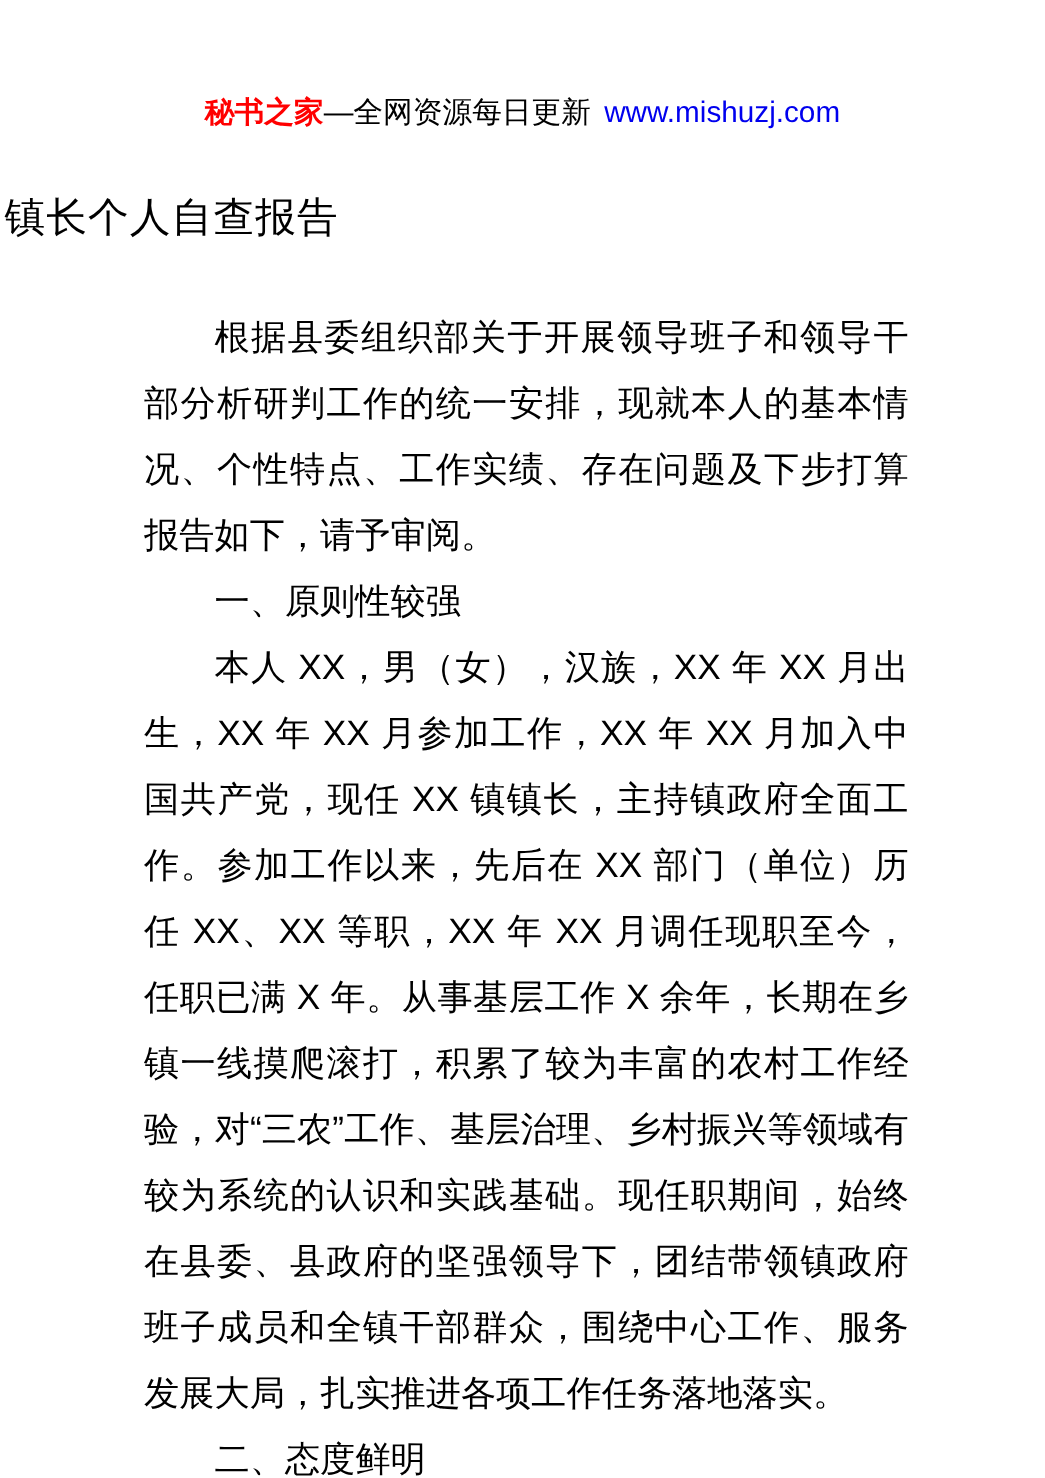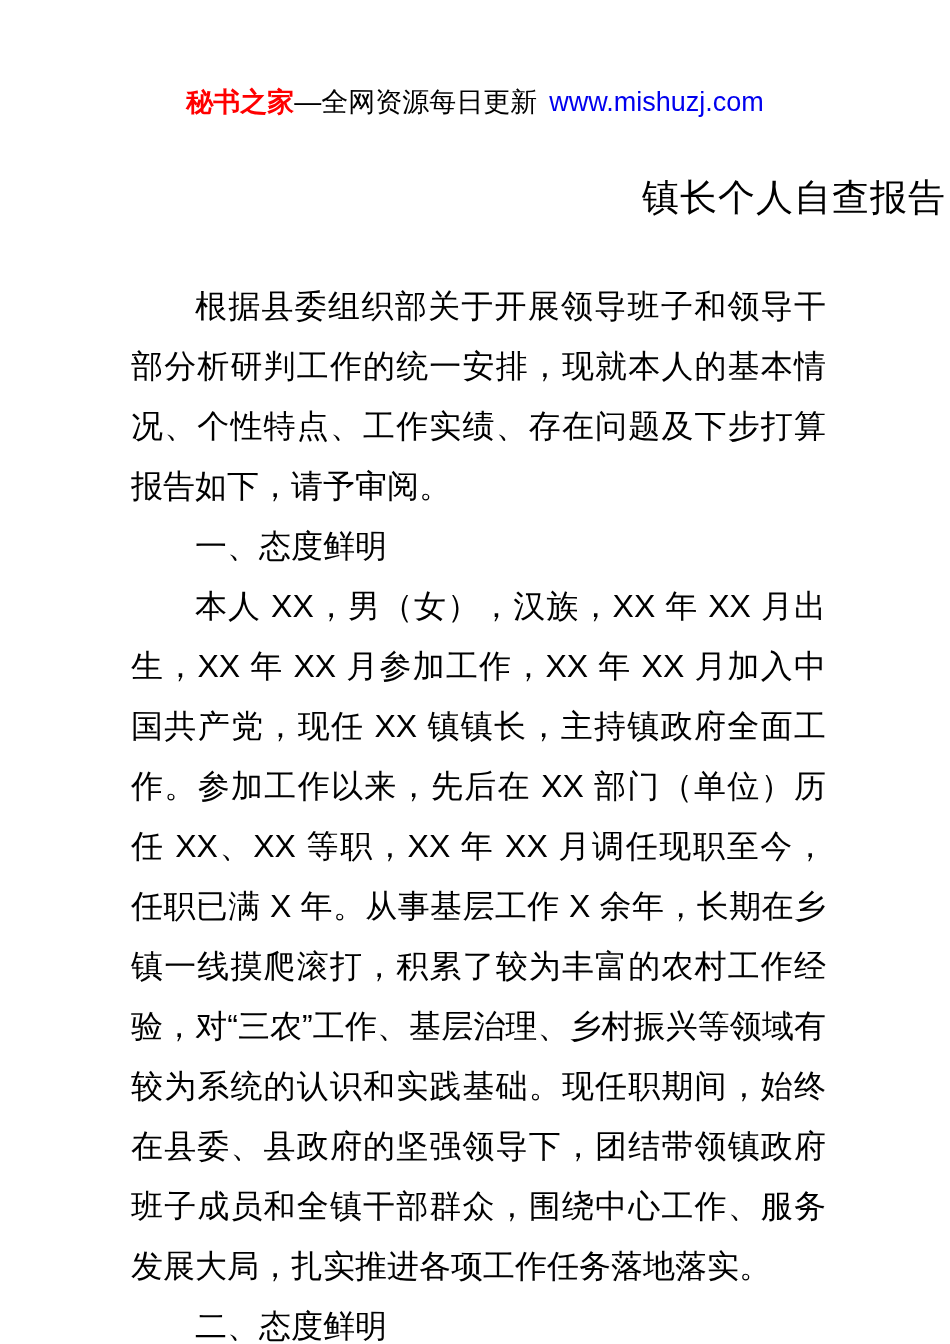--- a/index.html
+++ b/index.html
@@ -30,21 +30,21 @@
     color: #000000;
     font-weight: normal;
   }
   .site-header .url {
     color: #0000ee;
     text-decoration: none;
     margin-left: 12px;
   }
   .doc-title {
     margin-top: 58px;
-    text-align: right;
+    text-align: left;
     font-size: 37px;
     line-height: 44px;
     font-weight: 500;
     letter-spacing: 1px;
   }
   .doc-body {
     margin: 56px 120px 0 127px;
     font-size: 32px;
     line-height: 60px;
   }
@@ -61,18 +61,18 @@
 <div class="page">
 
   <div class="site-header">
     <span class="brand" style="color: rgb(255, 0, 0);">秘书之家</span><span class="sep">—</span><span class="tagline">全网资源每日更新</span><a class="url" href="#" style="color: rgb(0, 0, 238);">www.mishuzj.com</a>
   </div>
 
   <h1 class="doc-title">镇长个人自查报告</h1>
 
   <div class="doc-body" id="doc-body">
       <p class="para body">根据县委组织部关于开展领导班子和领导干部分析研判工作的统一安排，现就本人的基本情况、个性特点、工作实绩、存在问题及下步打算报告如下，请予审阅。</p>
-      <p class="para heading">一、态度鲜明</p>
+      <p class="para heading">一、原则性较强</p>
       <p class="para body">本人 XX，男（女），汉族，XX 年 XX 月出生，XX 年 XX 月参加工作，XX 年 XX 月加入中国共产党，现任 XX 镇镇长，主持镇政府全面工作。参加工作以来，先后在 XX 部门（单位）历任 XX、XX 等职，XX 年 XX 月调任现职至今，任职已满 X 年。从事基层工作 X 余年，长期在乡镇一线摸爬滚打，积累了较为丰富的农村工作经验，对“三农”工作、基层治理、乡村振兴等领域有较为系统的认识和实践基础。现任职期间，始终在县委、县政府的坚强领导下，团结带领镇政府班子成员和全镇干部群众，围绕中心工作、服务发展大局，扎实推进各项工作任务落地落实。</p>
       <p class="para heading">二、态度鲜明</p>
     </div>
 
 </div>
 
 </body></html>

